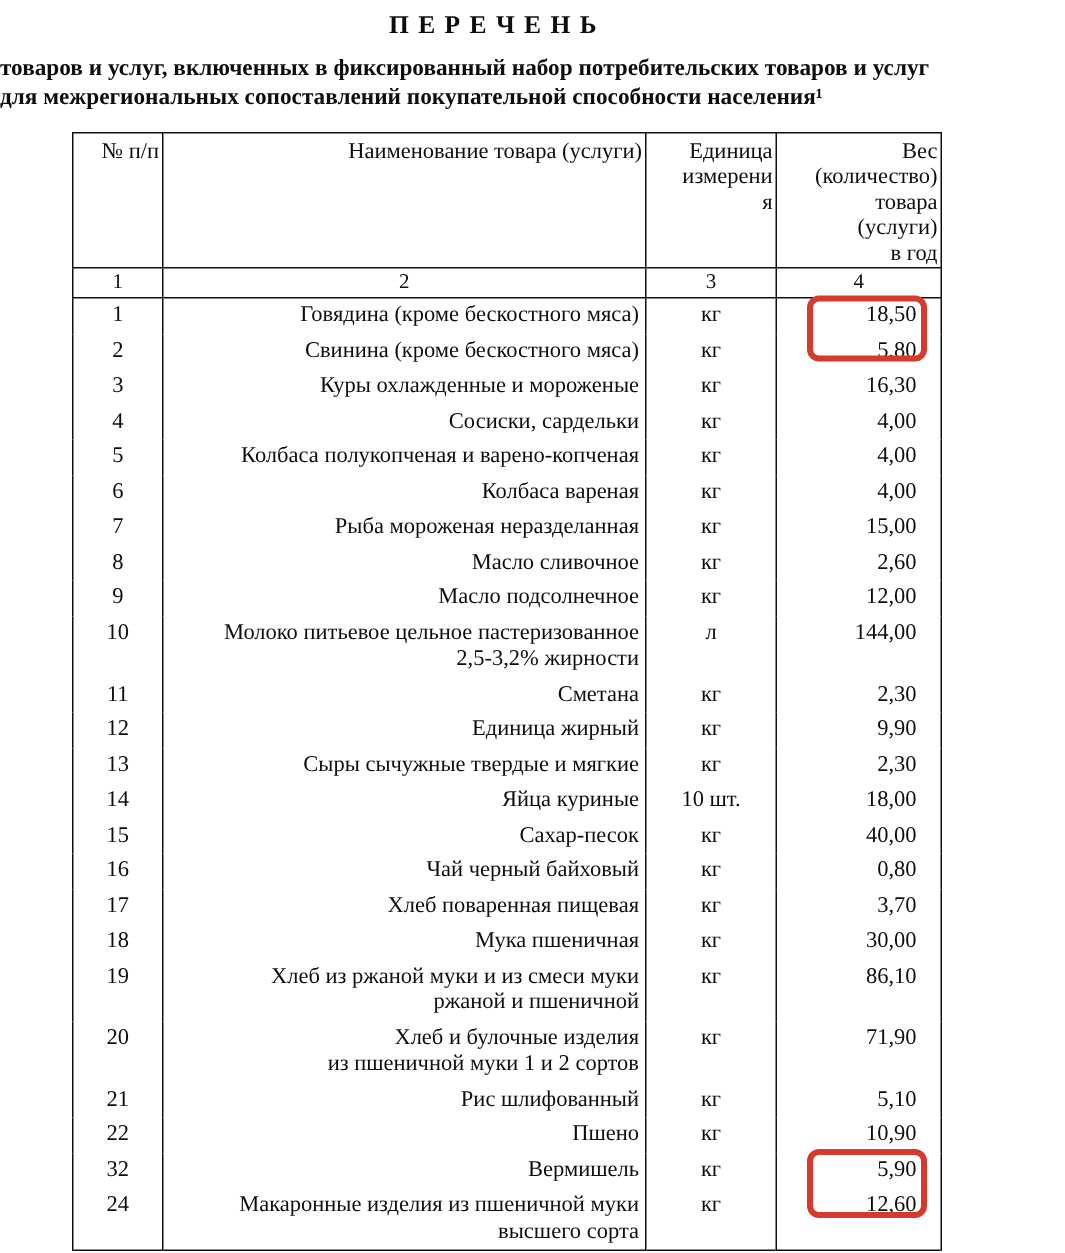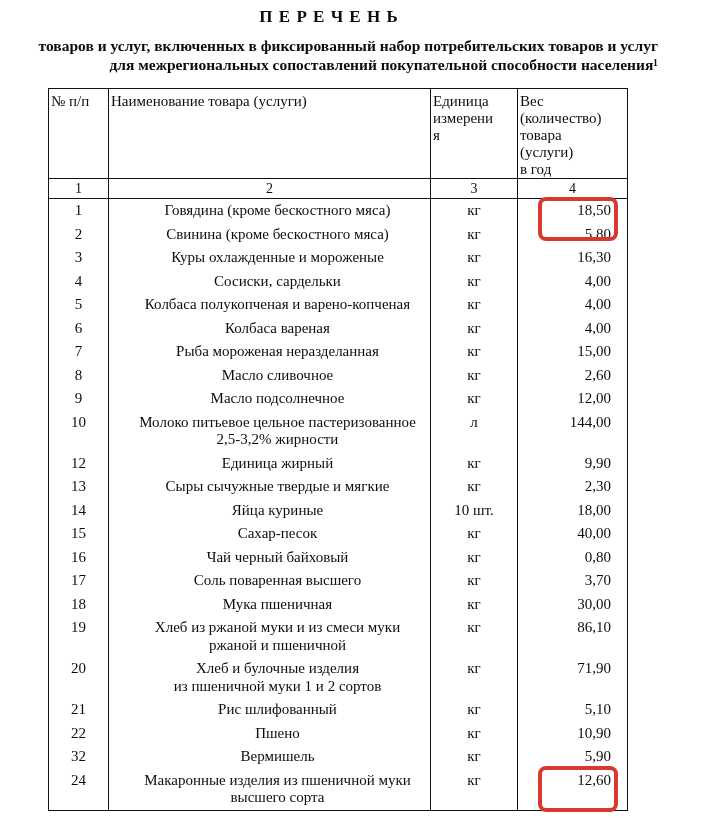--- a/index.html
+++ b/index.html
@@ -15,21 +15,21 @@
   }
   .doc-title {
     margin-top: 7px;
     text-align: center;
     font-weight: bold;
     font-size: 17px;
     letter-spacing: 1px;
   }
   .doc-subtitle {
     margin-top: 9px;
-    text-align: right;
+    text-align: left;
     font-weight: bold;
     font-size: 15.5px;
     line-height: 19px;
   }
   .table-wrap {
     position: absolute;
     left: 48px;
     top: 88px;
   }
   table.goods {
@@ -43,41 +43,41 @@
   table.goods col.c4 { width: 110px; }
   table.goods th, table.goods td {
     border-left: 1.5px solid #111;
     border-right: 1.5px solid #111;
     vertical-align: top;
     font-weight: normal;
   }
   tr.head-row th {
     border-top: 1.5px solid #111;
     border-bottom: 1.5px solid #111;
-    text-align: left;
+    text-align: right;
     padding: 4px 2px 0 2px;
     line-height: 17px;
     height: 89px;
     margin-left: 46px;
   }
   .pre { white-space: pre-line; }
   tr.idx-row td {
     border-bottom: 1.5px solid #111;
     text-align: center;
     font-size: 14px;
     line-height: 14px;
     padding: 2.5px 0;
   }
   table.goods { border-bottom: 1.5px solid #111; }
   tbody td {
     padding: 3px 0;
     line-height: 17.5px;
   }
   td.c-num { text-align: center; }
-  td.c-name { text-align: center; padding-left: 20px; padding-right: 4px; white-space: pre-line; }
+  td.c-name { text-align: right; padding-left: 20px; padding-right: 4px; white-space: pre-line; }
   td.c-unit { text-align: center; }
   td.c-weight { text-align: right; padding-right: 16px; }
   .red-box {
     position: absolute;
     border: 4px solid var(--red, #d63a2e);
     border-radius: 8px;
     pointer-events: none;
   }
   .red-box.b1 { left: 538px; top: 197px; width: 80px; height: 44px; }
   .red-box.b2 { left: 538px; top: 766px; width: 80px; height: 46px; }
@@ -197,20 +197,26 @@
   </tr>
 
   <tr>
     <td class="c-num">10</td>
     <td class="c-name">Молоко питьевое цельное пастеризованное
 2,5-3,2% жирности</td>
     <td class="c-unit">л</td>
     <td class="c-weight">144,00</td>
   </tr>
 
+  <tr>
+    <td class="c-num">11</td>
+    <td class="c-name">Сметана</td>
+    <td class="c-unit">кг</td>
+    <td class="c-weight">2,30</td>
+  </tr>
 
   <tr>
     <td class="c-num">12</td>
     <td class="c-name">Единица жирный</td>
     <td class="c-unit">кг</td>
     <td class="c-weight">9,90</td>
   </tr>
 
   <tr>
     <td class="c-num">13</td>
@@ -235,21 +241,21 @@
 
   <tr>
     <td class="c-num">16</td>
     <td class="c-name">Чай черный байховый</td>
     <td class="c-unit">кг</td>
     <td class="c-weight">0,80</td>
   </tr>
 
   <tr>
     <td class="c-num">17</td>
-    <td class="c-name">Соль поваренная высшего</td>
+    <td class="c-name">Хлеб поваренная пищевая</td>
     <td class="c-unit">кг</td>
     <td class="c-weight">3,70</td>
   </tr>
 
   <tr>
     <td class="c-num">18</td>
     <td class="c-name">Мука пшеничная</td>
     <td class="c-unit">кг</td>
     <td class="c-weight">30,00</td>
   </tr>

